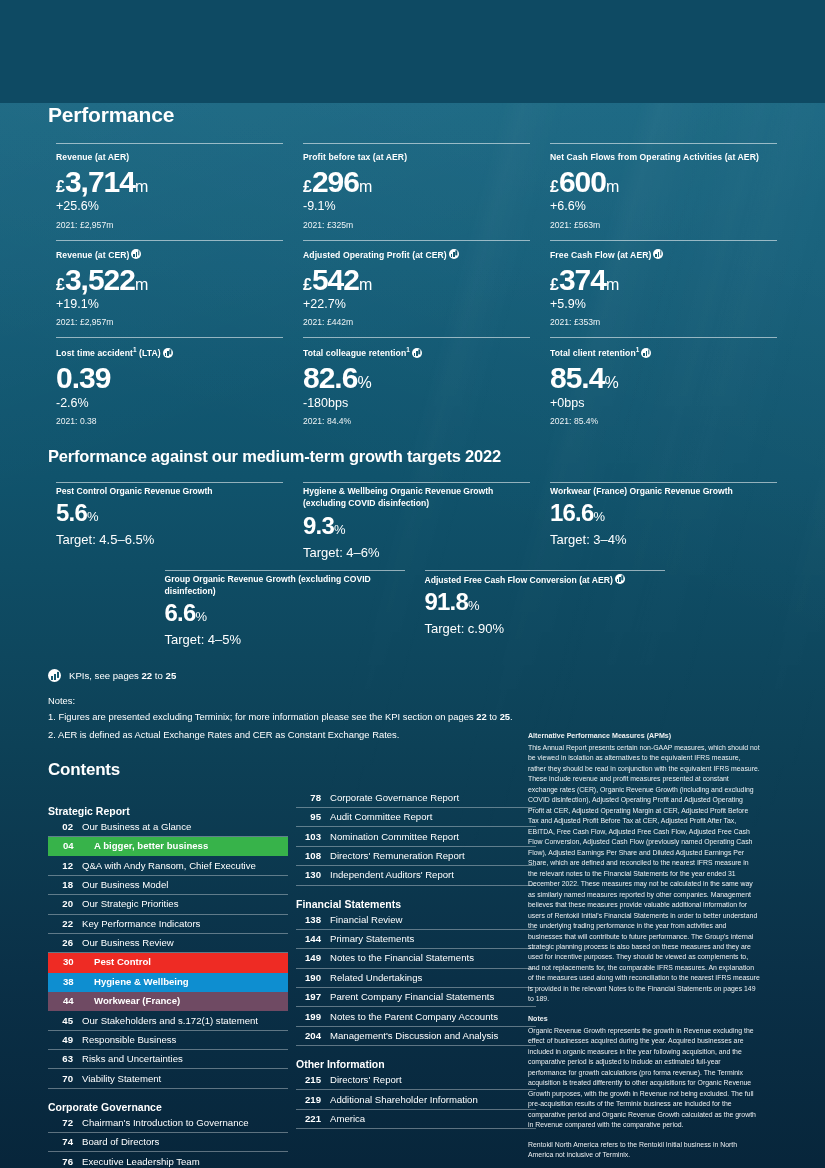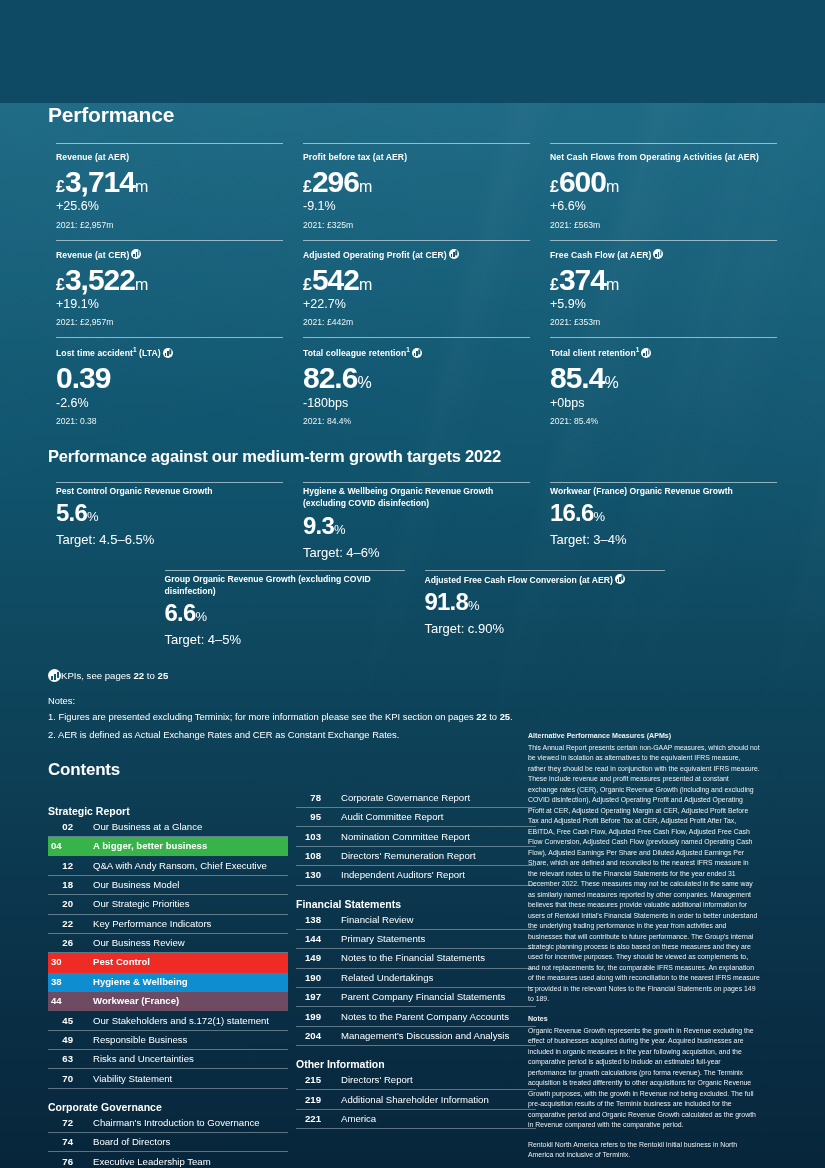--- a/index.html
+++ b/index.html
@@ -83,21 +83,21 @@
     margin-top: 21px;
   }
   .tgt-label { font-size: 8.6px; font-weight: bold; line-height: 1.45; }
   .tgt-value { font-size: 24px; font-weight: bold; letter-spacing: -0.8px; margin-top: 3px; line-height: 1.12; }
   .tgt-value .unit { font-size: 13px; font-weight: normal; letter-spacing: 0; }
   .tgt-target { font-size: 13px; margin-top: 5px; }
   .kpi.tgt { padding-top: 2px; }
 
   
   .legend-row {
-    display: flex; align-items: center; 
+    display: flex; align-items: center; gap: 8px;
     margin-top: 22px; font-size: 9.6px;
   }
   .legend-badge {
     width: 13px; height: 13px; border-radius: 50%;
     background: #ffffff; position: relative; flex: none;
   }
   .legend-badge::before {
     content: ""; position: absolute; left: 2.7px; top: 7px;
     width: 2px; height: 3.6px; background: #13586f;
   }
@@ -116,29 +116,29 @@
   .toc-col { width: 240px; }
   .toc-col.right { margin-left: 8px; }
   .toc-group-head {
     font-size: 10.5px; font-weight: bold; margin-bottom: 1px; margin-top: 12px;
   }
   .toc-group-head.first { margin-top: 16px; }
   .toc-item {
     display: flex; align-items: flex-start;
     border-bottom: 1px solid rgba(255,255,255,0.35);
     padding: 3.2px 0 3.2px 0;
-    font-size: 9.6px; line-height: 1.25; gap: 11px;
+    font-size: 9.6px; line-height: 1.25;
   }
   .toc-item .num {
     width: 25px; flex: none; font-weight: bold; text-align: right;
     margin-right: 9px;
   }
   .toc-item.hl {
     border-bottom: 1px solid transparent;
-    padding-left: 3px; margin-bottom: 0px;
+    padding-left: 15px; margin-bottom: 0px;
     font-weight: bold;
   }
   .toc-item.hl .num { width: 22px; text-align: left; margin-right: 9px; }
   .toc-item.hl.green { background: #37b34a; }
   .toc-item.hl.red { background: #ee2b24; }
   .toc-item.hl.blue { background: #0e8ed0; }
   .toc-item.hl.purple { background: #6f4a63; }
 
   
   .apm {

